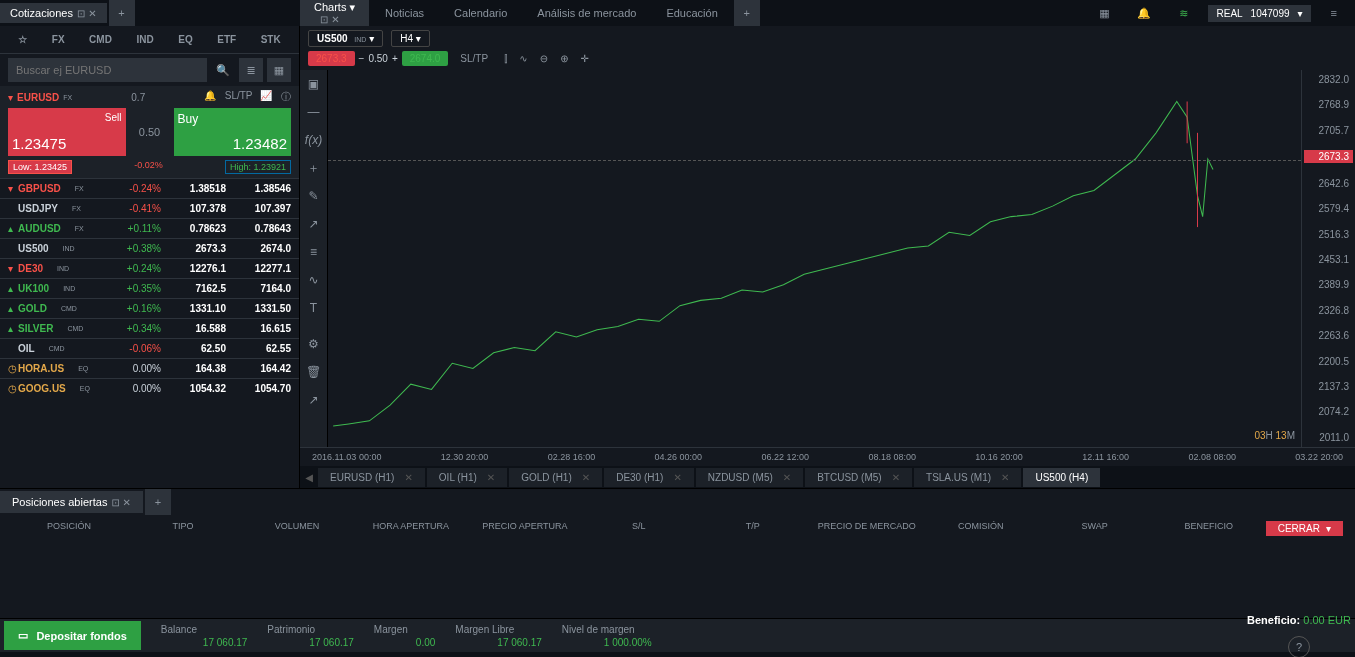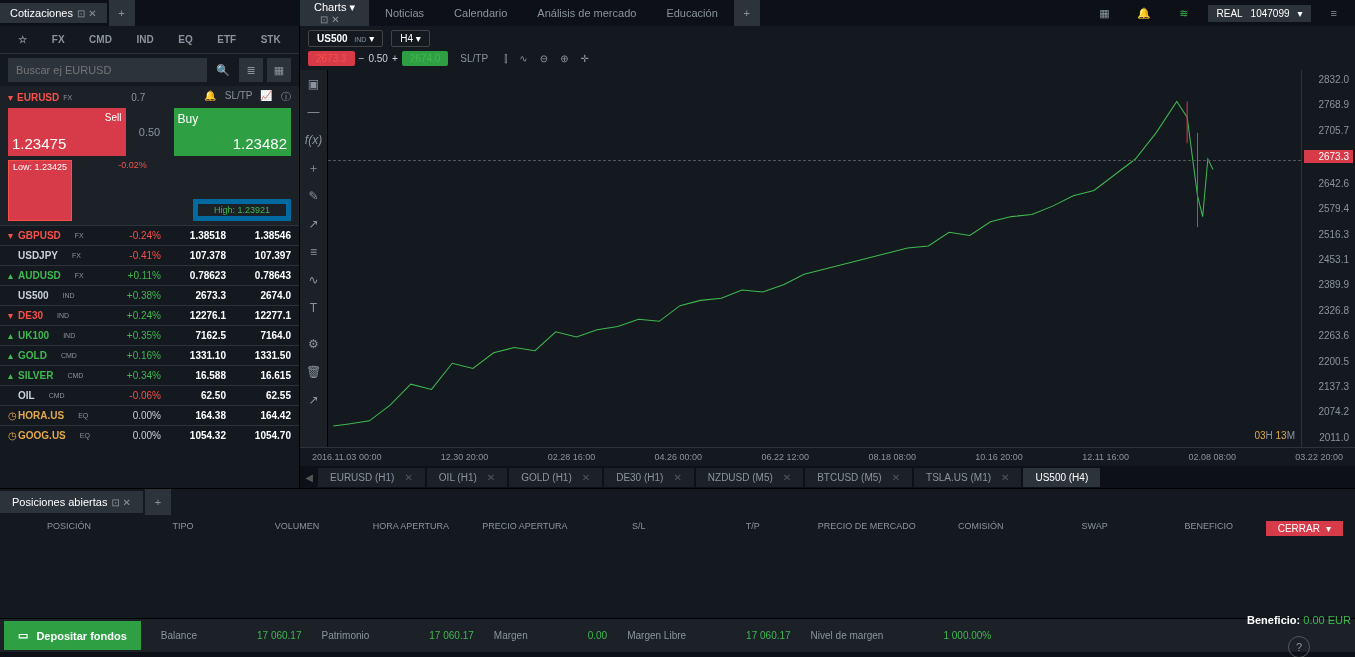--- a/index.html
+++ b/index.html
@@ -38,21 +38,21 @@
 .trade-box { display:flex; gap:2px; margin-top:4px; height:48px;}
 .sell-btn { flex:1; background:#d73a49; color:#fff; display:flex; flex-direction:column; justify-content:space-between; padding:4px; cursor:pointer;}
 .sell-btn .label { text-align:right; font-size:10px;}
 .sell-btn .price { font-size:15px; }
 .spread { width:44px; display:flex; align-items:center; justify-content:center; color:#8b949e; background:#1c2128;}
 .buy-btn { flex:1; background:#2ea043; color:#fff; display:flex; flex-direction:column; justify-content:space-between; padding:4px; cursor:pointer;}
 .buy-btn .label { font-size:12px;}
 .buy-btn .price { font-size:15px; text-align:right;}
 .lowhigh { display:flex; justify-content:space-between; margin-top:4px; font-size:9px;}
 .lowhigh .low { color:#fff; background:#d73a49; padding:1px 4px; border:1px solid #f85149;}
-.lowhigh .high { color:#3fb950; background:#1c2128; padding:1px 16px; border:5px solid #0369a1;margin-top:39px;}
+.lowhigh .high { color:#3fb950; background:#1c2128; padding:1px 4px; border:1px solid #0369a1;}
 
 .chart-area { flex:1; background:#14181f; display:flex; flex-direction:column;}
 .chart-tabs { display:flex; height:26px; align-items:center; gap:2px;}
 .chart-tabs .ctab { padding:5px 14px; color:#8b949e; font-size:11px; cursor:pointer;}
 .chart-tabs .ctab.active { background:#2d333b; color:#fff;}
 .chart-toolbar { display:flex; align-items:center; gap:8px; padding:4px 8px;}
 .pill { padding:2px 8px; font-size:10px; border-radius:2px;}
 .pill.white { background:transparent; color:#fff; border:1px solid #444;}
 .pill.red { background:#d73a49; color:#fff;}
 .pill.green { background:#2ea043; color:#fff;}
@@ -73,21 +73,21 @@
 
 .positions-panel { height:130px; background:#14181f; border-top:1px solid #000;}
 .pos-header { display:flex; align-items:center; height:26px;}
 .pos-header .tab { background:#2d333b; color:#fff; padding:5px 12px;}
 .pos-cols { display:flex; padding:6px 12px; font-size:9px; color:#8b949e;}
 .pos-cols > div { flex:1; text-align:center;}
 .close-btn { background:#d73a49; color:#fff; padding:2px 12px; font-size:10px; cursor:pointer; display:flex; align-items:center; gap:6px;}
 
 .footer { height:34px; background:#1c2128; display:flex; align-items:center; padding:0 4px; gap:20px; border-top:1px solid #000;}
 .deposit-btn { background:#2ea043; color:#fff; padding:8px 14px; font-size:11px; font-weight:bold; cursor:pointer; display:flex; align-items:center; gap:8px;}
-.stat { display:flex; flex-direction:row; font-size:10px; gap:18px;}
+.stat { display:flex; flex-direction:column; font-size:10px; gap:2px;}
 .stat .label { color:#8b949e;}
 .stat .val { color:#3fb950;margin-left:42px;}
 .footer-right { margin-left:auto; display:flex; align-items:center; gap:10px;flex-direction:column;}
 .benefit { font-size:11px; color:#fff;}
 .benefit .v { color:#3fb950;}
 .help-icon { width:22px; height:22px; border:1px solid #555; border-radius:50%; display:flex; align-items:center; justify-content:center; color:#8b949e; cursor:pointer;}
 
 svg.candles { width:100%; height:100%;}
 .time-remain { position:absolute; right:6px; bottom:6px; font-size:10px;}
 .time-remain .h { color:#e3a84a;}

